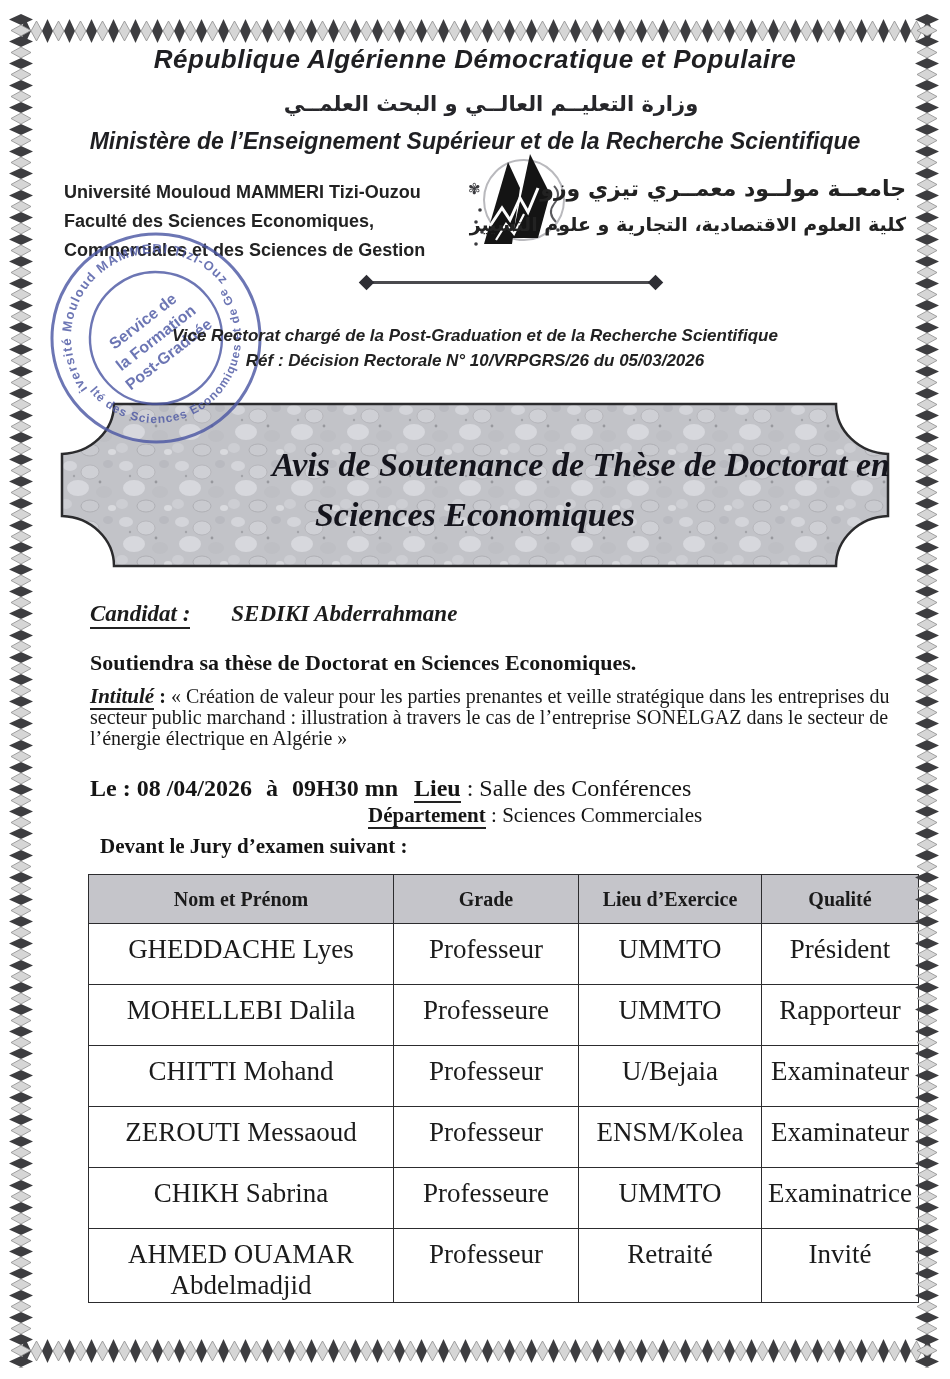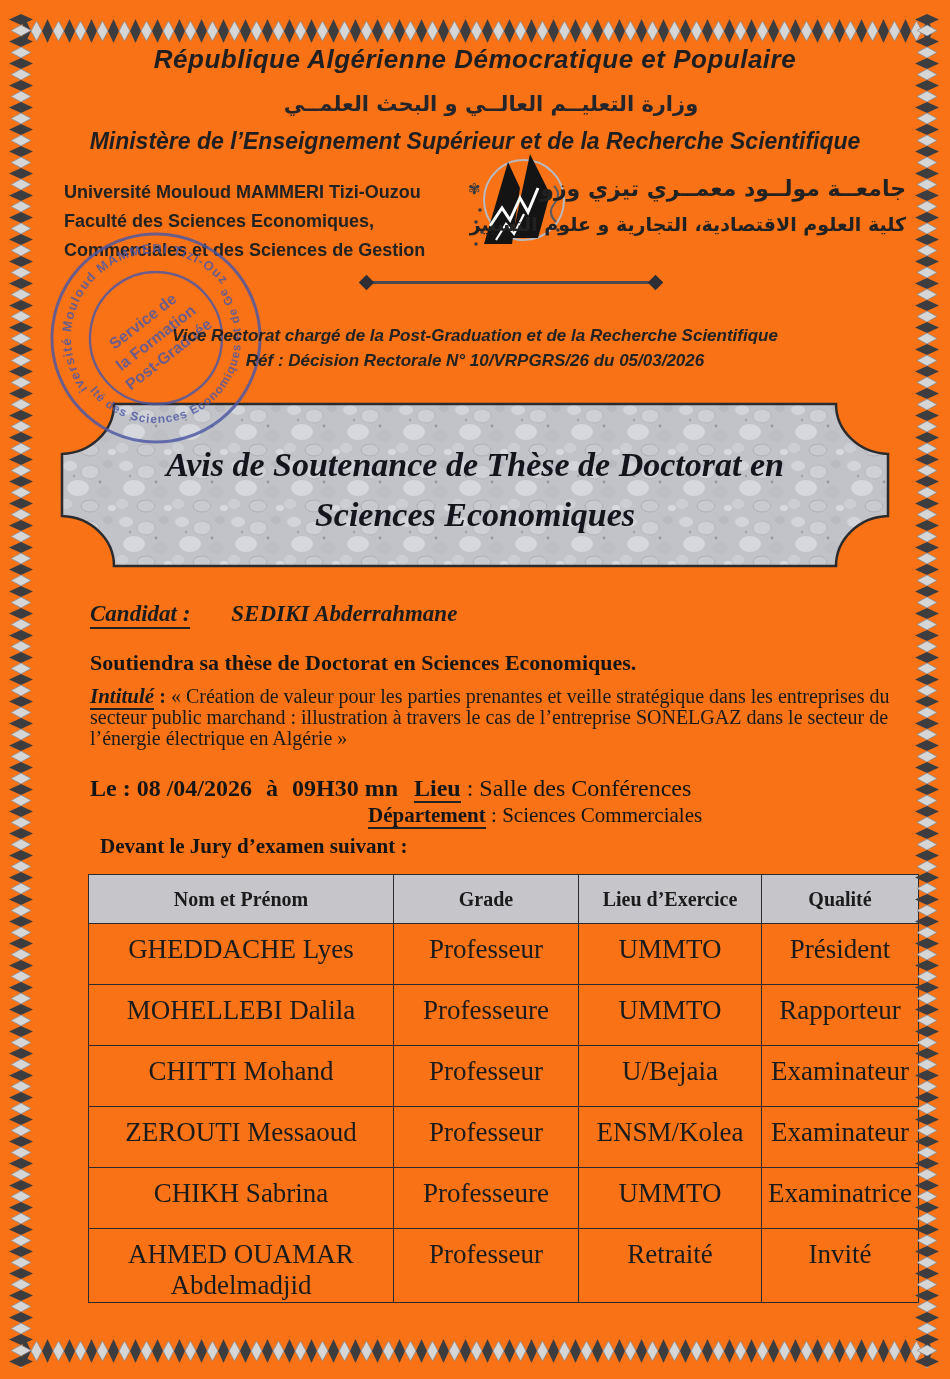--- a/index.html
+++ b/index.html
@@ -1,18 +1,18 @@
 <!DOCTYPE html>
 <html lang="fr"><head>
 <meta charset="utf-8">
 <style>
   html,body{margin:0;padding:0;background:#e8e8e8;}
   .page{
     position:relative;width:950px;height:1379px;margin:0 auto;
-    background:#f97316;overflow:hidden;
+    background:#ffffff;overflow:hidden;
     font-family:"Liberation Sans",sans-serif;color:#1c1c1c;
   }
   .abs{position:absolute;}
   .ctr{left:0;right:0;text-align:center;}
   
   .republic{top:44px;font-size:26px;font-weight:bold;font-style:italic;letter-spacing:.5px;color:#1f1f22;}
   .ministry-ar{top:92px;font-size:21px;font-weight:bold;direction:rtl;font-family:"DejaVu Sans",sans-serif;color:#26262a;padding-left:32px;}
   .ministry-fr{top:128px;font-size:23px;font-weight:bold;font-style:italic;color:#1f1f22;}
   .uni-block{left:64px;top:178px;font-size:18px;font-weight:bold;line-height:29px;color:#222;}
   .ar-block{right:44px;top:176px;direction:rtl;text-align:right;font-family:"DejaVu Sans",sans-serif;color:#222;}
@@ -24,21 +24,21 @@
   .divider::before{left:-7px;}
   .divider::after{right:-7px;}
   
   .vice{top:326px;font-size:17px;font-weight:bold;font-style:italic;color:#222;z-index:6;}
   .refline{top:351px;font-size:17px;font-weight:bold;font-style:italic;color:#222;z-index:6;}
   
   .banner-wrap{left:60px;top:402px;width:830px;height:166px;z-index:2;}
   .banner-text{left:60px;width:830px;text-align:center;z-index:3;
     font-family:"Liberation Serif","DejaVu Serif",serif;font-weight:bold;font-style:italic;
     font-size:34px;color:#14141c;}
-  .bt1{top:446px;}
+  .bt1{top:446px;text-align:right;}
   .bt2{top:496px;}
   
   .stamp{left:34px;top:216px;width:244px;height:244px;z-index:5;opacity:.82;}
   
   .serif{font-family:"Liberation Serif","DejaVu Serif",serif;}
   .candidat{left:90px;top:601px;font-size:23px;z-index:4;}
   .candidat .lbl{font-weight:bold;font-style:italic;border-bottom:2.5px solid #222;padding-bottom:1px;}
   .candidat .val{font-weight:bold;font-style:italic;margin-left:41px;}
   .statement{left:90px;top:650px;font-size:22px;font-weight:bold;color:#151515;}
   .intitule{left:90px;top:686px;width:812px;font-size:20px;line-height:21px;color:#1a1a1a;}

